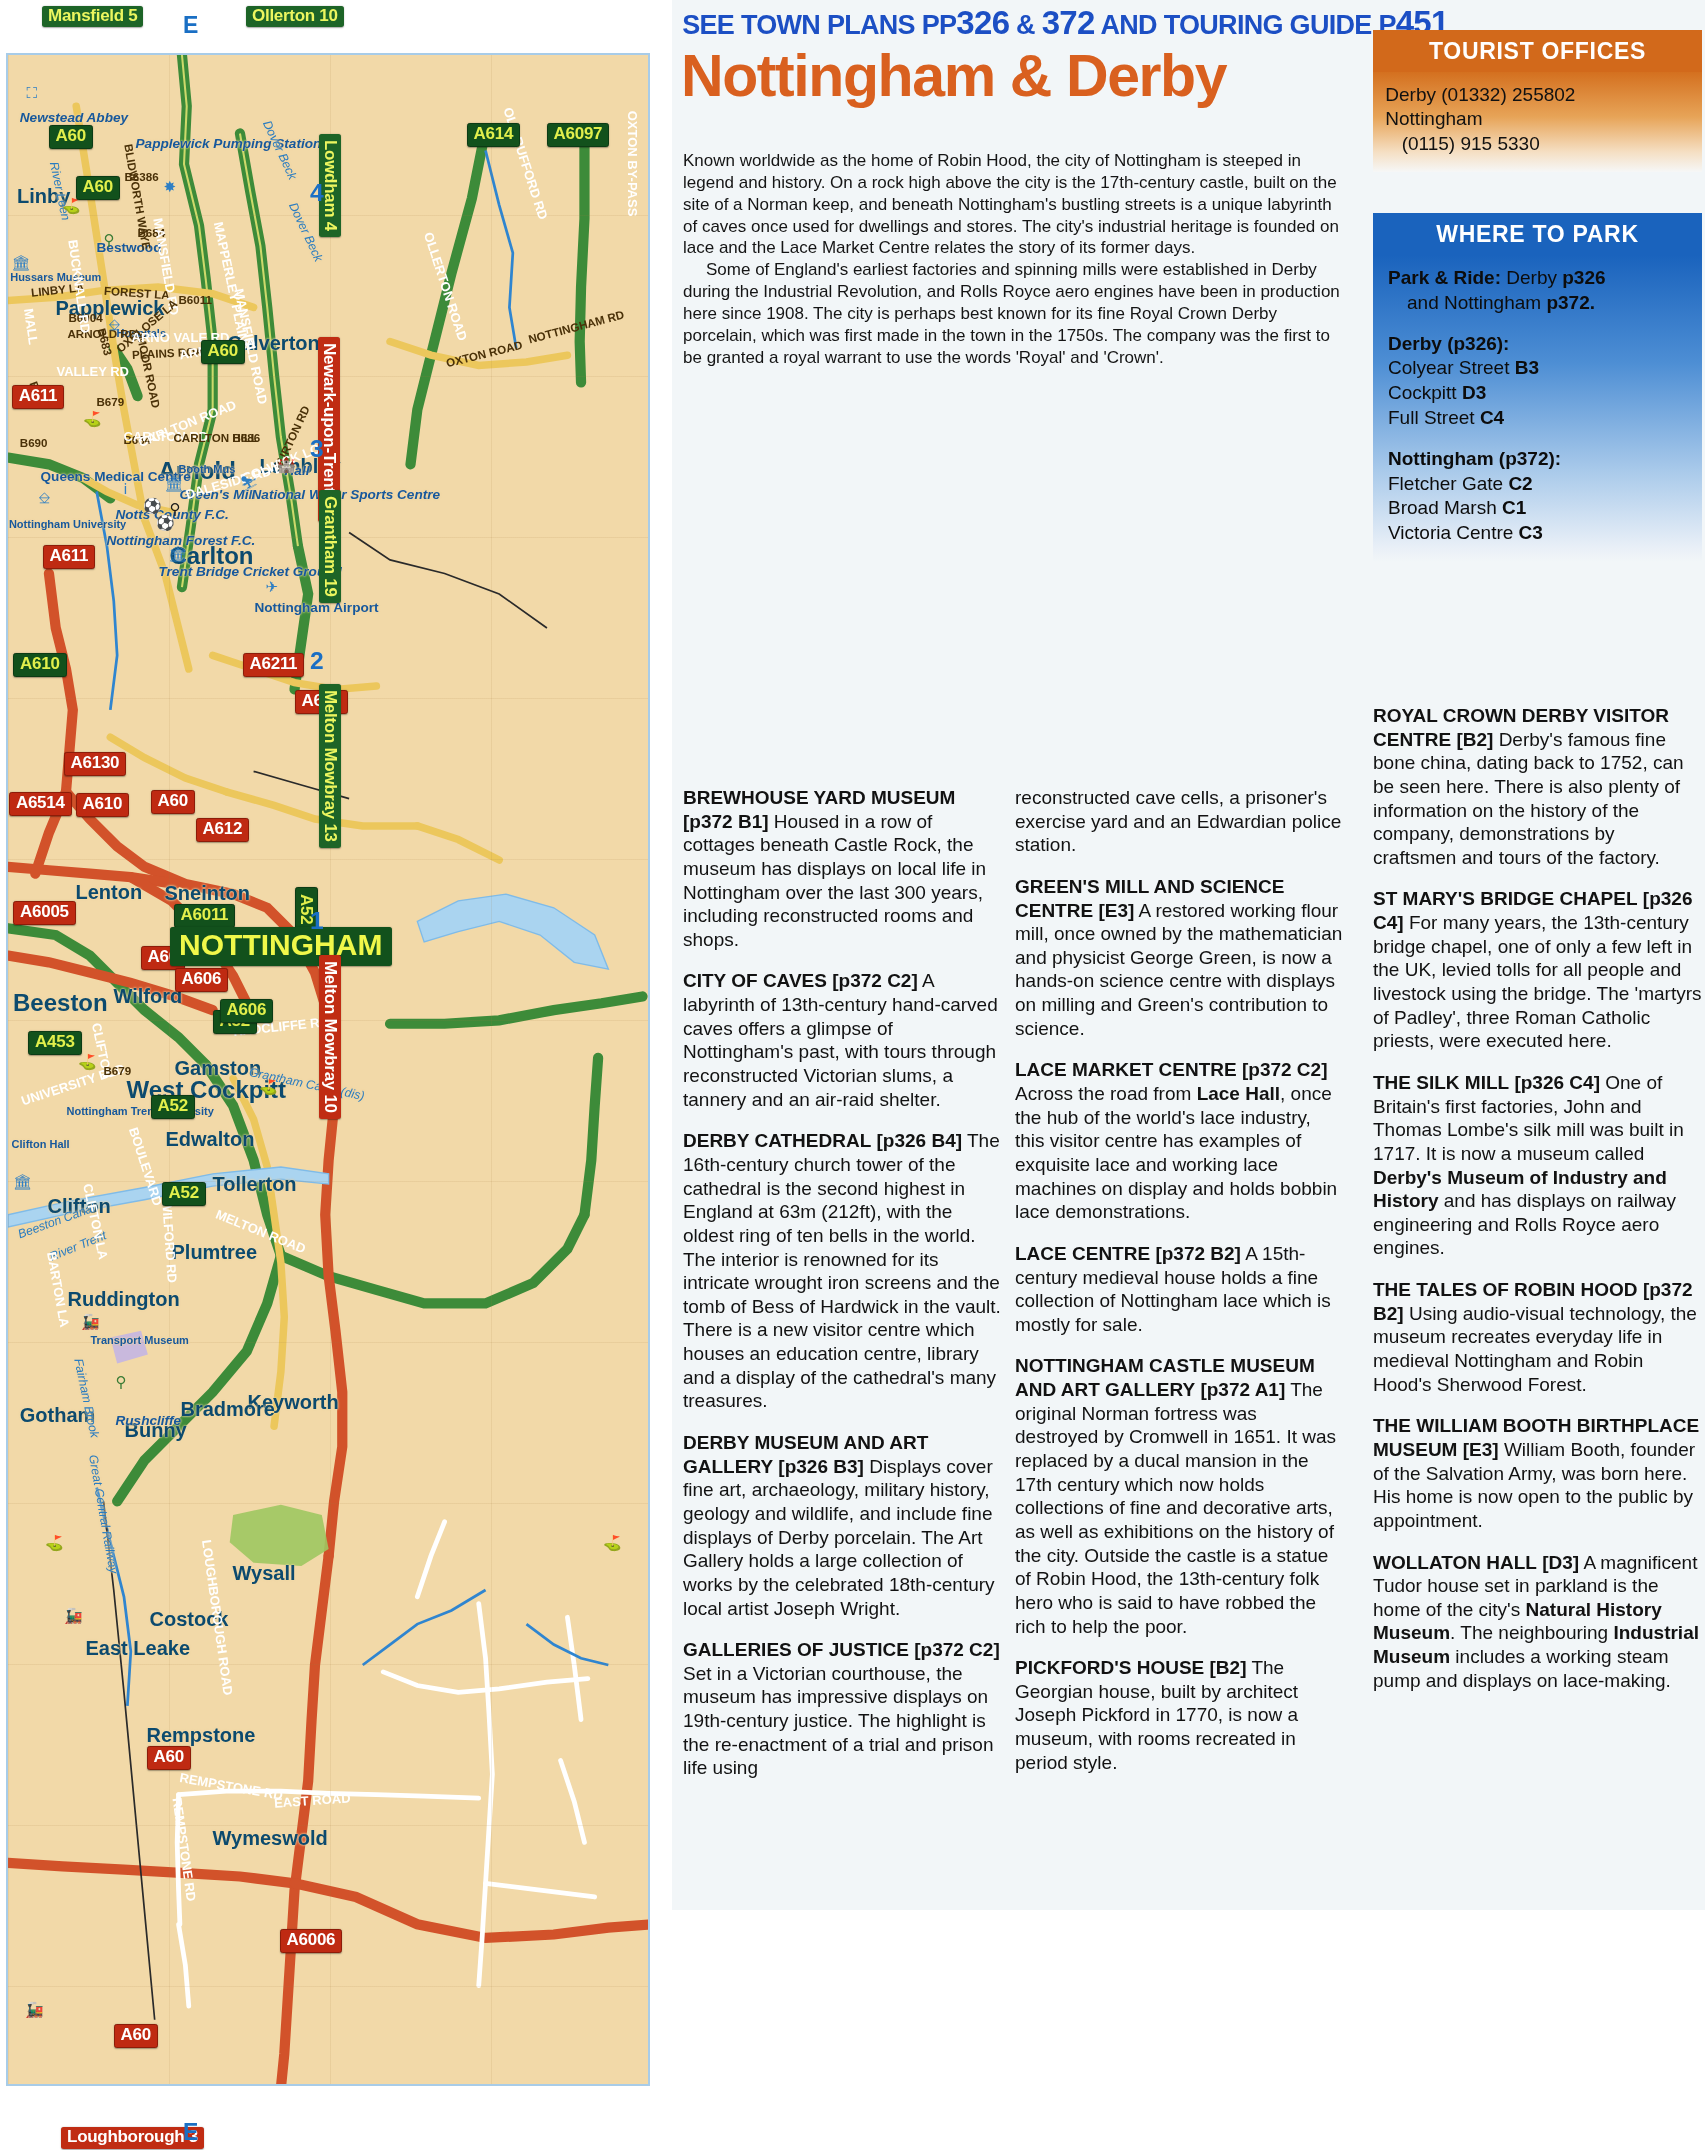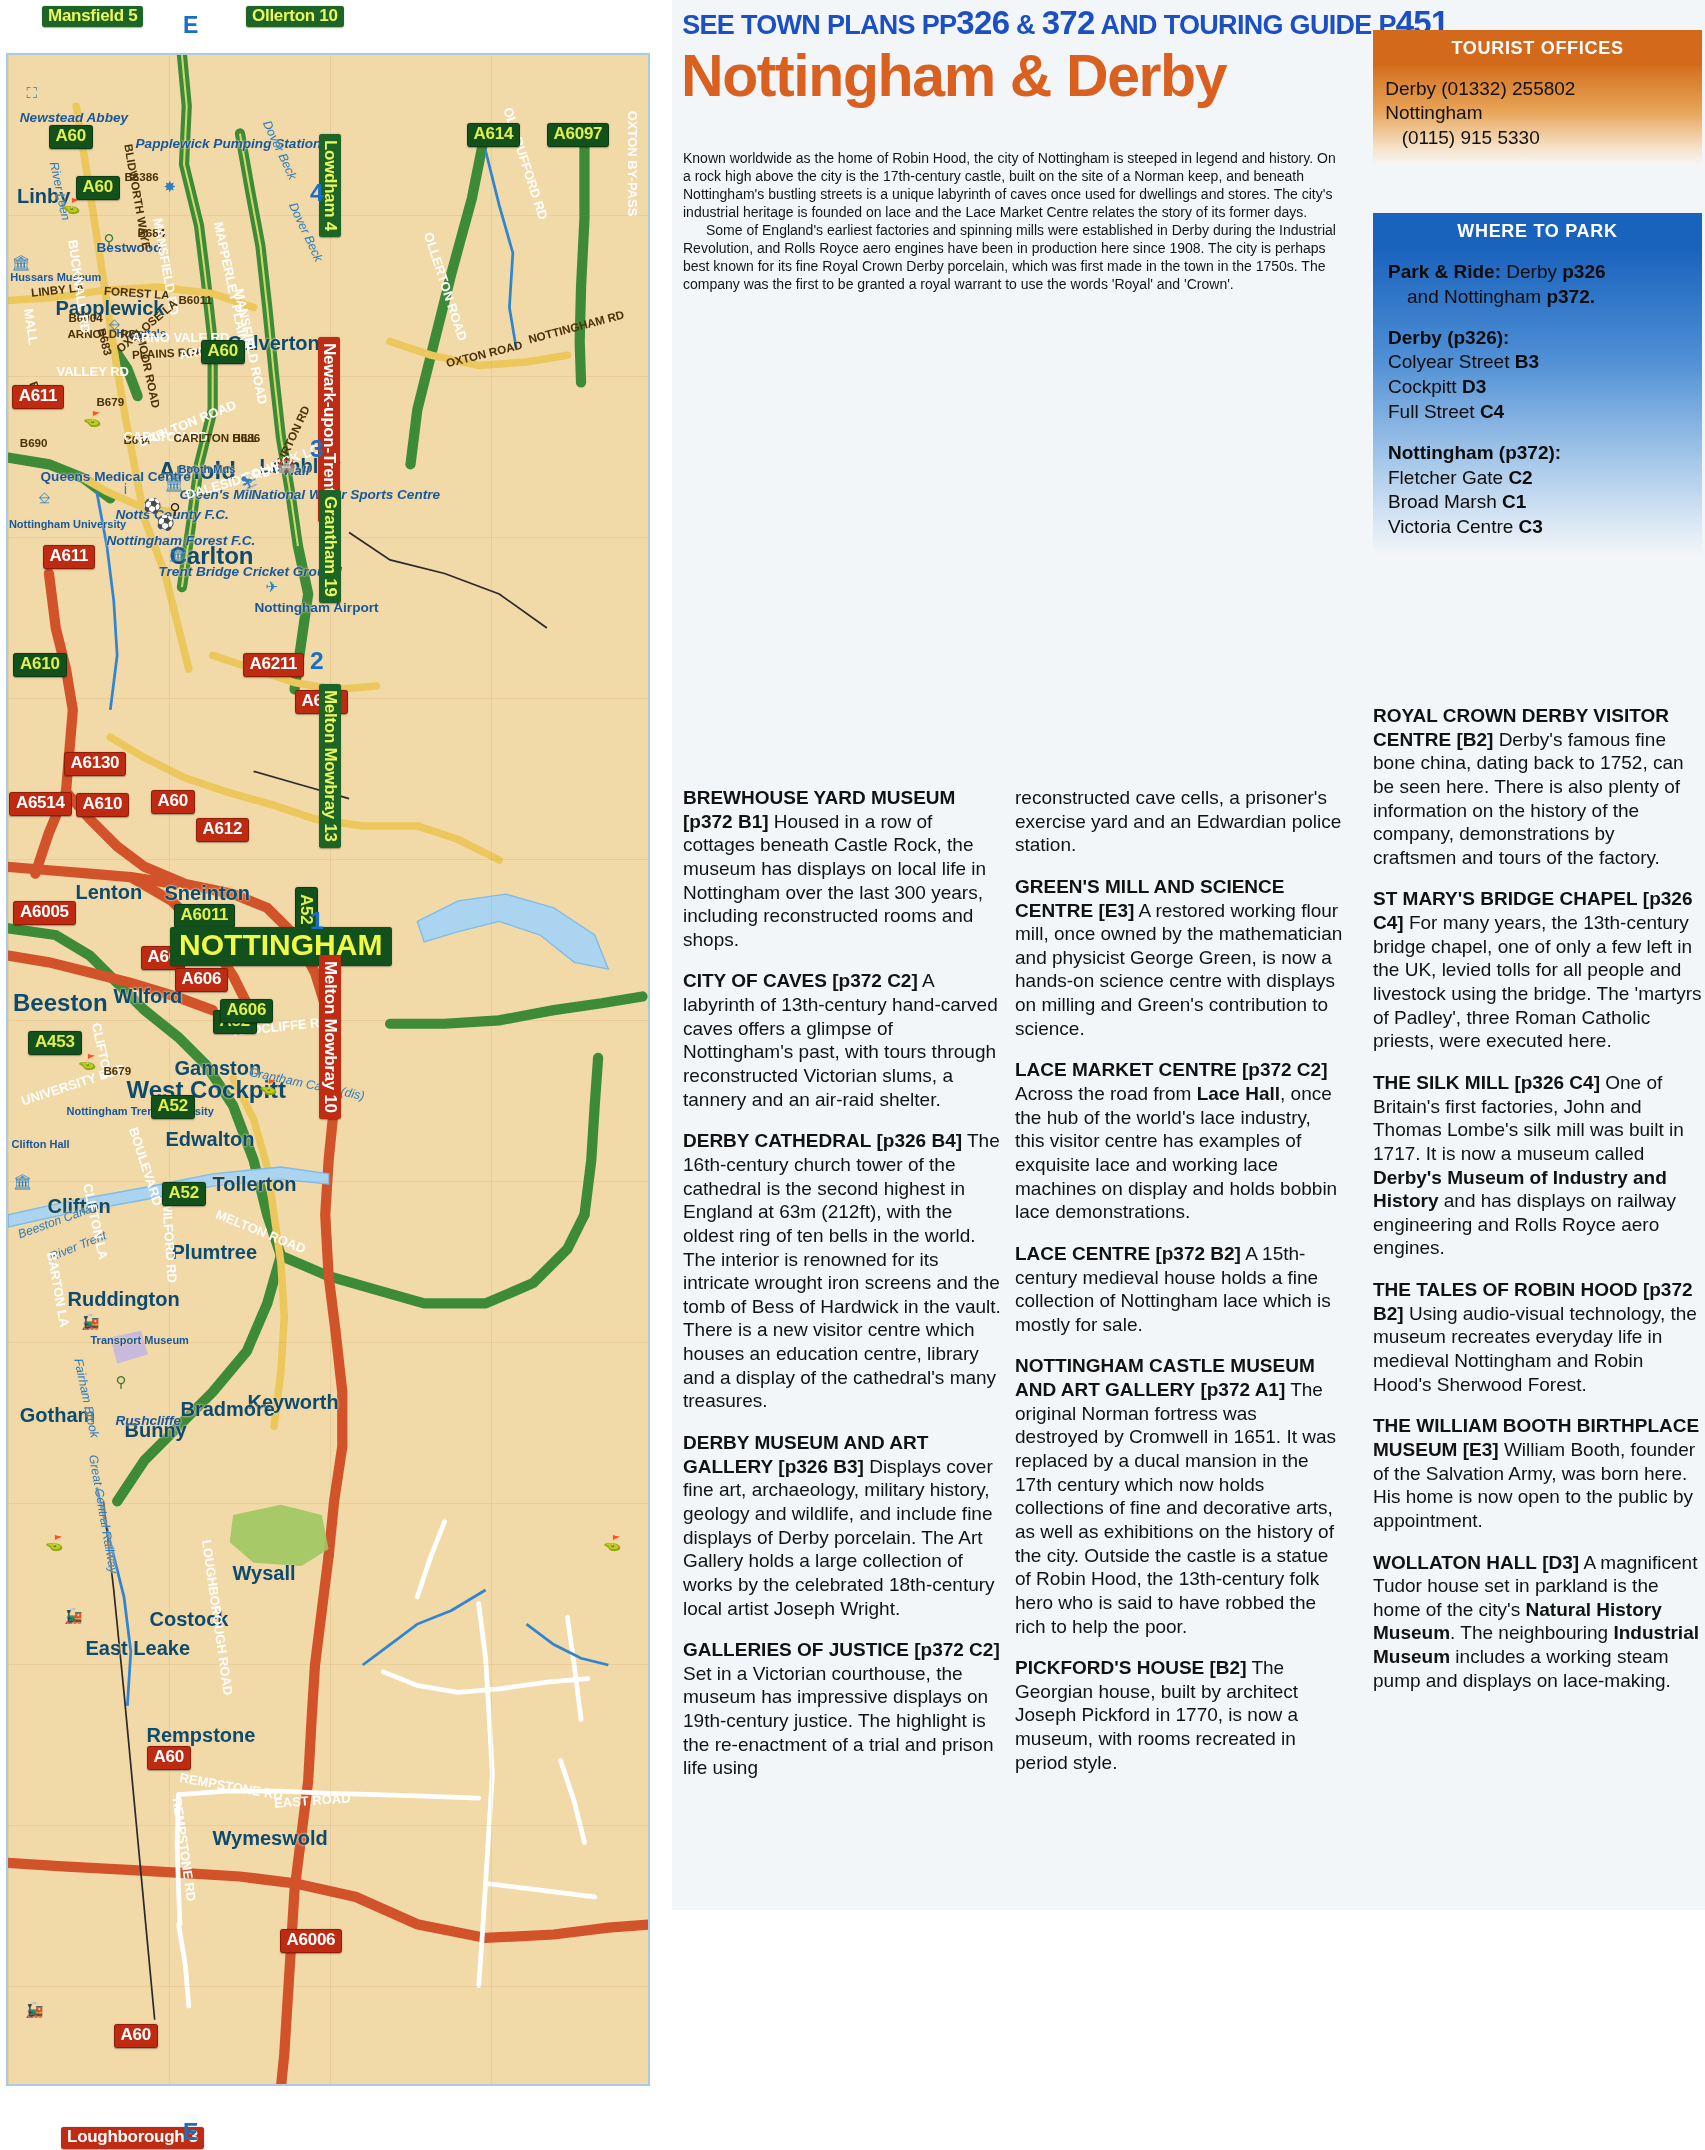--- a/index.html
+++ b/index.html
@@ -82,29 +82,29 @@
     position:absolute; left:10.2px; top:4.1px; width:1003px;
     color:#1c4fc4; font-weight:bold; font-size:27px; letter-spacing:-0.7px;
   }
   #strapline .big{ font-size:33px; }
   #page-title{
     position:absolute; left:9px; top:42px;
     color:#d9601f; font-weight:bold; font-size:59px; letter-spacing:-1.4px;
   }
   .intro{
     position:absolute; left:11px; top:150px; width:658px;
-    font-size:14px; line-height:1.285; color:#151515;
+    font-size:17px; line-height:1.285; color:#151515;
   }
   .intro p{ margin:0; text-indent:0;}
   .intro p + p{ text-indent:23px;}
 
   
   .infobox{ position:absolute; left:701px; width:329px; }
   .infobox .hdr{
-    color:#ffffff; font-weight:bold; font-size:18px; text-align:center;
+    color:#ffffff; font-weight:bold; font-size:23px; text-align:center;
     padding:7.5px 0 7.5px; letter-spacing:0.7px;
   }
   #tourist-offices{ top:30px; }
   #tourist-offices .hdr{ background:#d2691b; }
   #tourist-offices .body{
     background:linear-gradient(180deg,#d4701f 0%, #e7a458 45%, #f5dfc3 80%, #f6f7f7 100%);
     padding:11px 0 16.4px 12.3px; font-size:19px; line-height:1.28; color:#111;
   }
   #where-to-park{ top:213px; }
   #where-to-park .hdr{ background:#1a63bd; }

